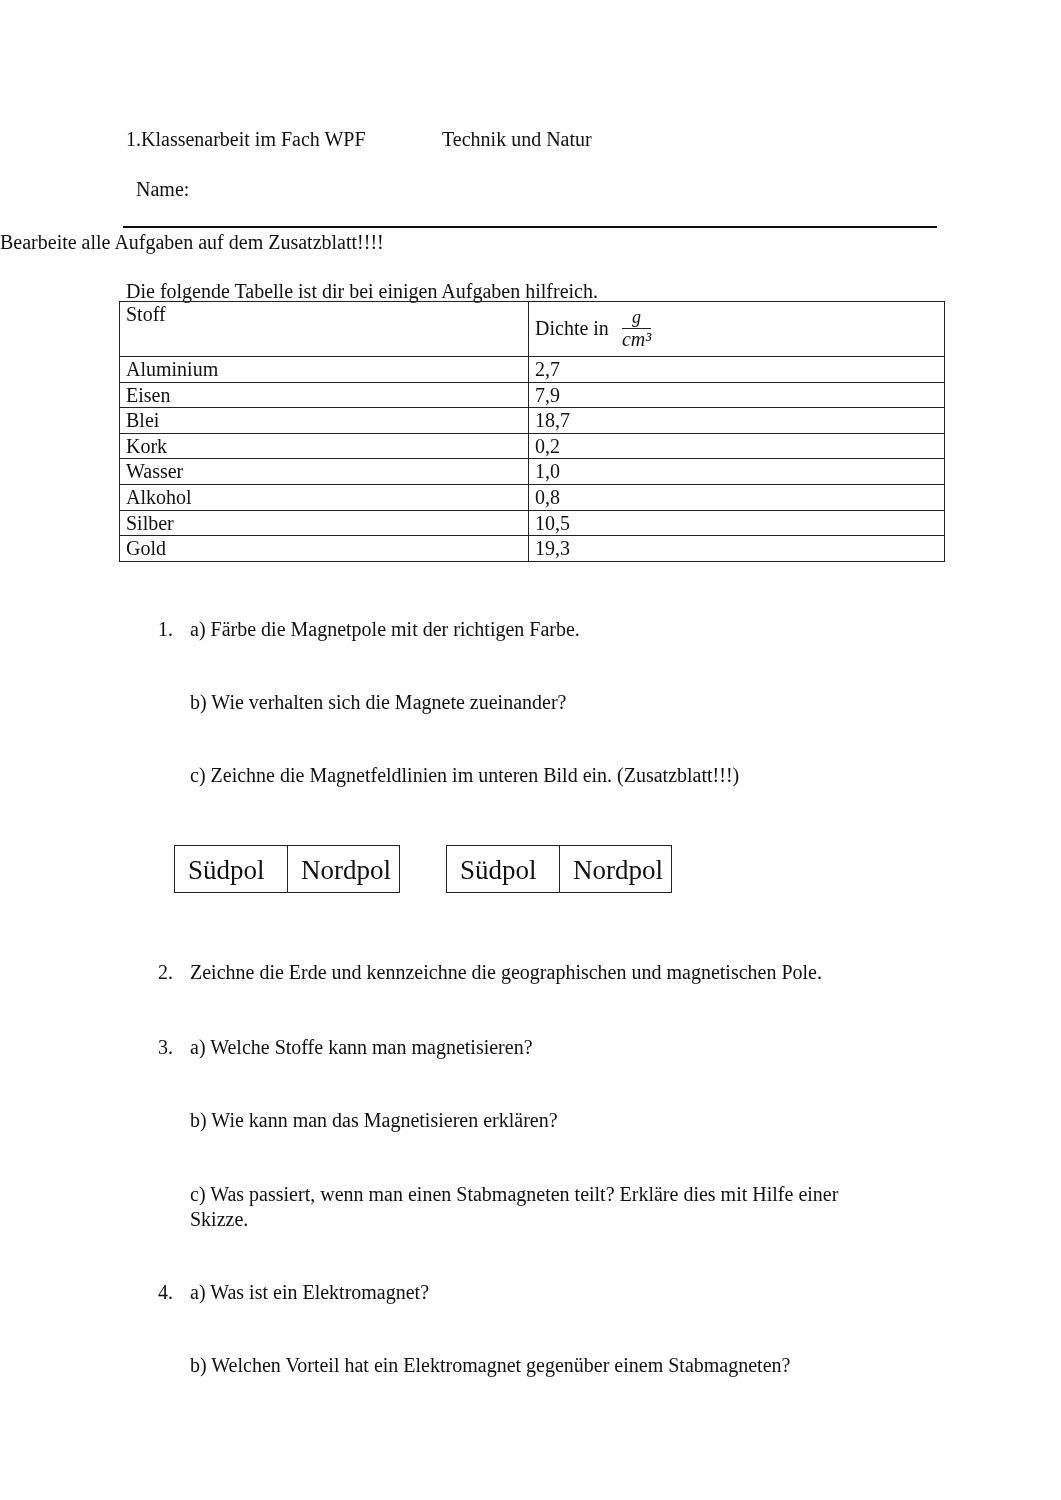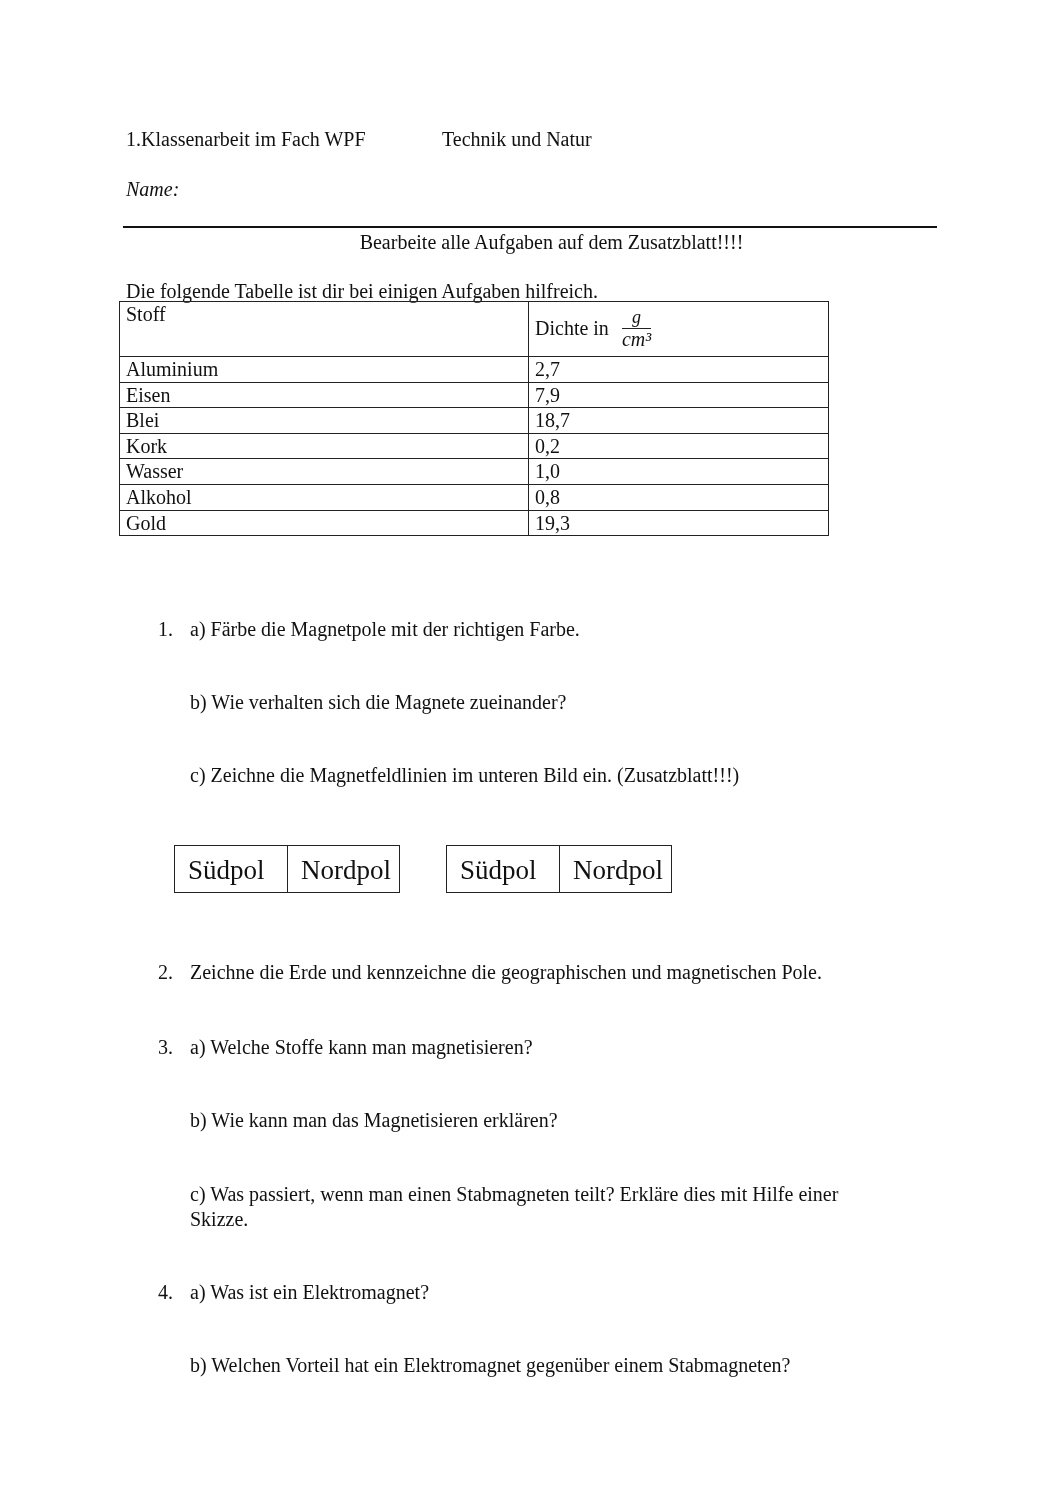--- a/index.html
+++ b/index.html
@@ -4,27 +4,27 @@
   <style>
     html, body { margin: 0; padding: 0; background: #ffffff; }
     body {
       width: 1061px; height: 1500px; position: relative; overflow: hidden;
       font-family: "Liberation Serif", "DejaVu Serif", serif;
       color: #111111; font-size: 20px;
     }
     .abs { position: absolute; white-space: nowrap; line-height: 1; }
     #hdr-left { left: 126px; top: 129px; }
     #hdr-right { left: 442px; top: 129px; }
-    #name-label { left: 126px; top: 179px; font-style: italic; }
+    #name-label { left: 136px; top: 179px; }
     #rule { position: absolute; left: 123px; top: 226px; width: 814px; height: 2px; background: #111; }
-    #instruction { left: 0; width: 1061px; top: 232px; text-align: center; padding-left: 42px; box-sizing: border-box; }
+    #instruction { left: 0; width: 1061px; top: 232px; box-sizing: border-box; }
     #table-intro { left: 126px; top: 281px; }
 
     table.dens {
-      position: absolute; left: 119px; top: 301px; width: 710px;
+      position: absolute; left: 119px; top: 301px; width: 826px;
       border-collapse: collapse; font-size: 20px;
     }
     table.dens td {
       border: 1.3px solid #222; padding: 0 0 0 6px; vertical-align: top;
       height: 24.6px; line-height: 24px;
     }
     table.dens td.c1 { width: 402px; }
     table.dens tr.head td { height: 54px; }
     .frac { display: inline-block; vertical-align: middle; text-align: center; font-style: italic; margin-left: 8px; position: relative; top: -2px; }
     .frac .num { display: block; font-size: 18px; line-height: 18px; border-bottom: 1.2px solid #222; padding: 0 4px 2px 4px; }
@@ -80,20 +80,24 @@
       </tr>
   <tr>
         <td class="c1">Wasser</td>
         <td>1,0</td>
       </tr>
   <tr>
         <td class="c1">Alkohol</td>
         <td>0,8</td>
       </tr>
   <tr>
+        <td class="c1">Silber</td>
+        <td>10,5</td>
+      </tr>
+  <tr>
         <td class="c1">Gold</td>
         <td>19,3</td>
       </tr>
 </tbody>
   </table>
 
 <div class="qnum" style="top:619px">1.</div>
 <div class="qtext" style="top:619px">a) Färbe die Magnetpole mit der richtigen Farbe.</div>
 <div class="qtext" style="top:692px">b) Wie verhalten sich die Magnete zueinander?</div>
 <div class="qtext" style="top:765px">c) Zeichne die Magnetfeldlinien im unteren Bild ein. (Zusatzblatt!!!)</div>

